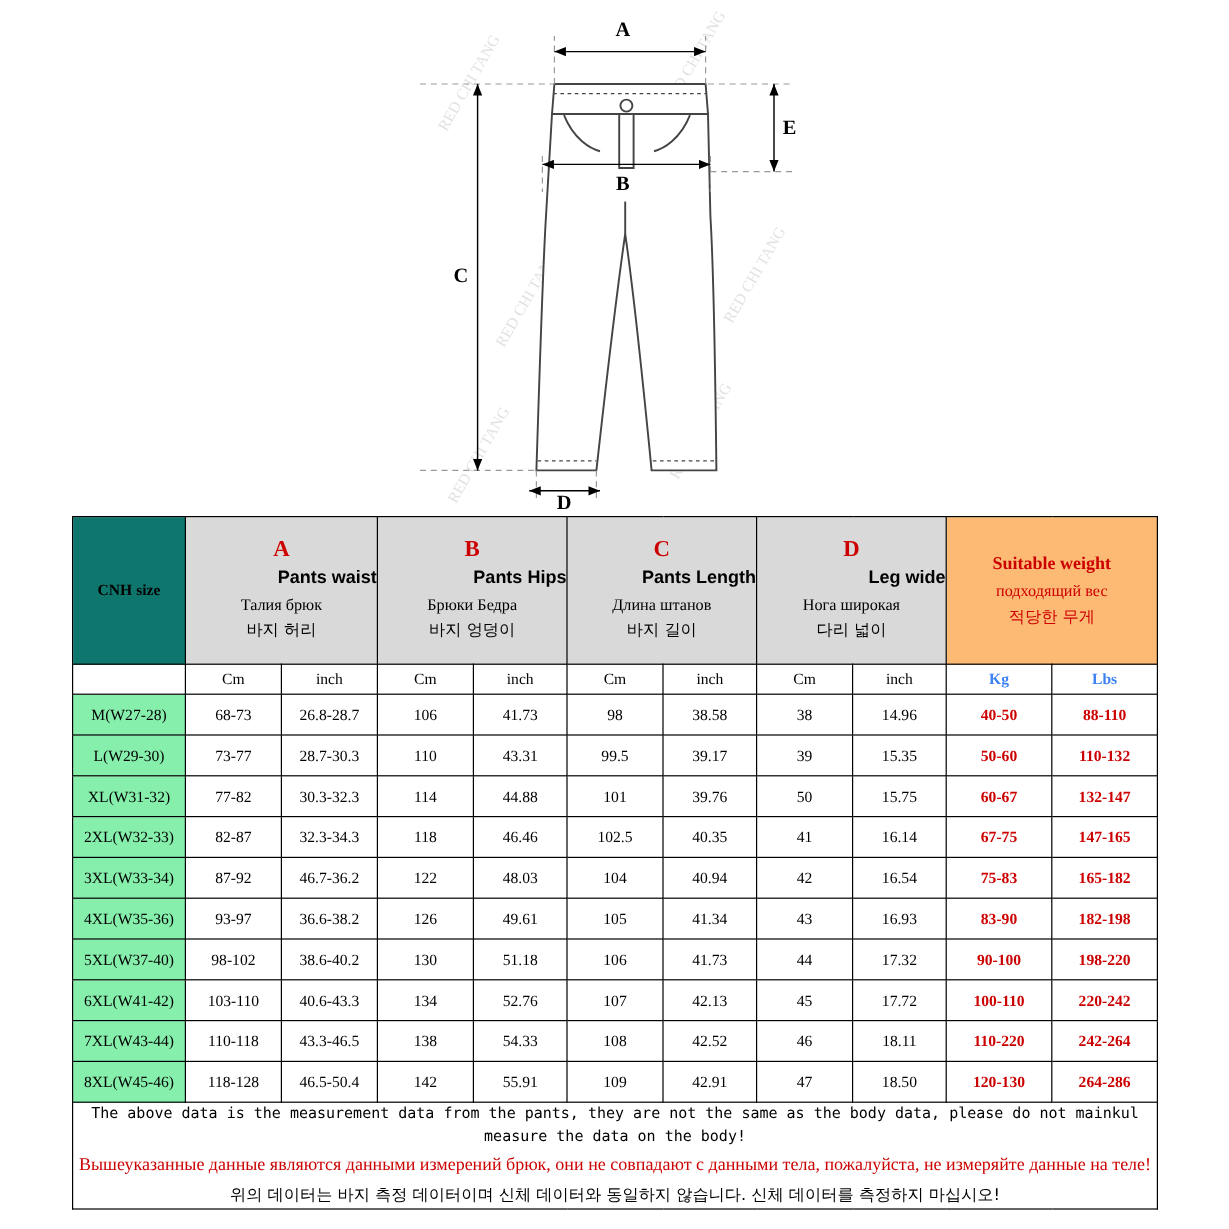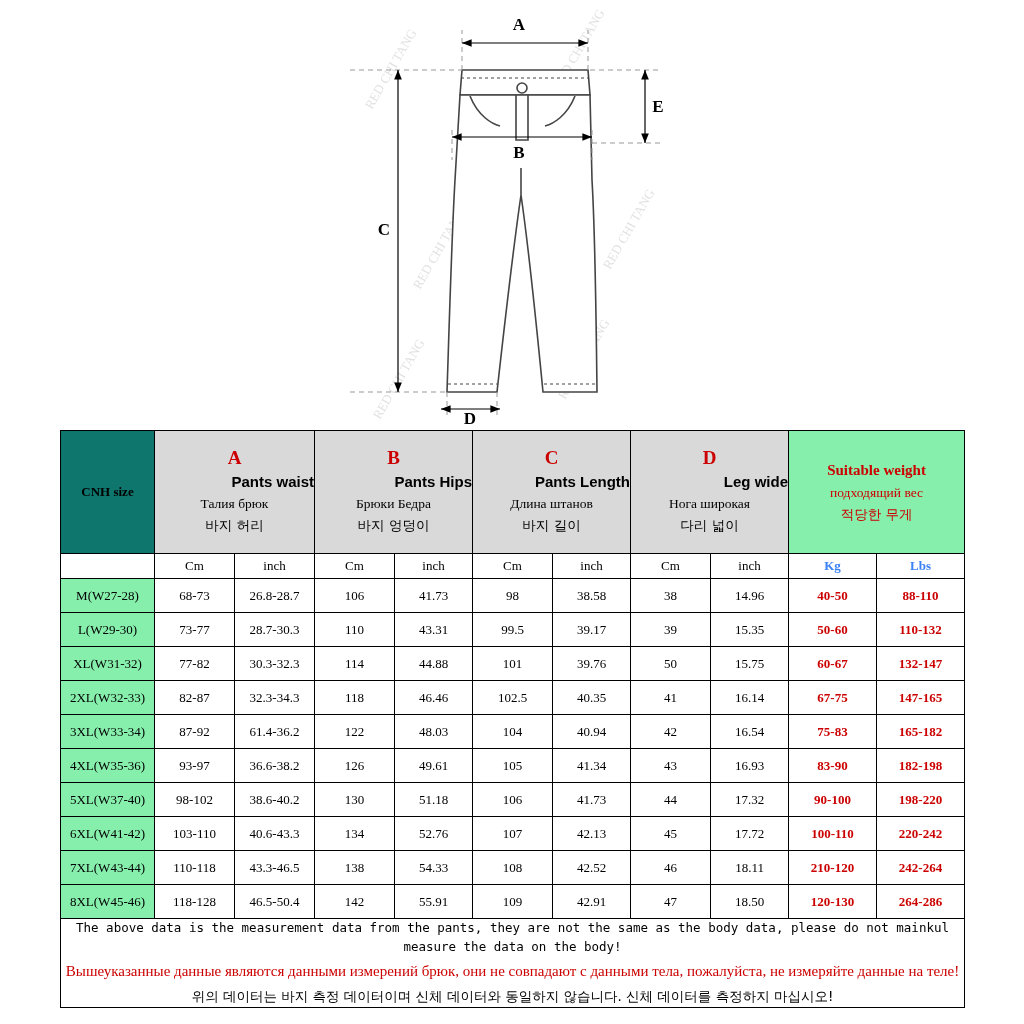--- a/index.html
+++ b/index.html
@@ -76,21 +76,21 @@
     font-size: 13.5px;
     line-height: 1.55;
   }
   .cnh-cell {
     background: #0f766e;
     font-family: "Liberation Serif", serif;
     font-weight: bold;
     font-size: 17px;
   }
   .weight-hdr {
-    background: #86efac;
+    background: #fdba74;
     color: #cc0000;
   }
   .weight-hdr .w-en {
     font-family: "Liberation Serif", serif;
     font-weight: bold;
     font-size: 15px;
     line-height: 1.6;
   }
   .weight-hdr .w-ru {
     font-family: "Liberation Serif", serif;
@@ -369,21 +369,21 @@
         <td class="num-cell">102.5</td>
         <td class="num-cell">40.35</td>
         <td class="num-cell">41</td>
         <td class="num-cell">16.14</td>
         <td class="wt-cell">67-75</td>
         <td class="wt-cell">147-165</td>
       </tr>
       <tr class="data-row">
         <td class="size-cell">3XL(W33-34)</td>
         <td class="num-cell">87-92</td>
-        <td class="num-cell">61.4-36.2</td>
+        <td class="num-cell">46.7-36.2</td>
         <td class="num-cell">122</td>
         <td class="num-cell">48.03</td>
         <td class="num-cell">104</td>
         <td class="num-cell">40.94</td>
         <td class="num-cell">42</td>
         <td class="num-cell">16.54</td>
         <td class="wt-cell">75-83</td>
         <td class="wt-cell">165-182</td>
       </tr>
       <tr class="data-row">
@@ -428,21 +428,21 @@
       <tr class="data-row">
         <td class="size-cell">7XL(W43-44)</td>
         <td class="num-cell">110-118</td>
         <td class="num-cell">43.3-46.5</td>
         <td class="num-cell">138</td>
         <td class="num-cell">54.33</td>
         <td class="num-cell">108</td>
         <td class="num-cell">42.52</td>
         <td class="num-cell">46</td>
         <td class="num-cell">18.11</td>
-        <td class="wt-cell">210-120</td>
+        <td class="wt-cell">110-220</td>
         <td class="wt-cell">242-264</td>
       </tr>
       <tr class="data-row">
         <td class="size-cell">8XL(W45-46)</td>
         <td class="num-cell">118-128</td>
         <td class="num-cell">46.5-50.4</td>
         <td class="num-cell">142</td>
         <td class="num-cell">55.91</td>
         <td class="num-cell">109</td>
         <td class="num-cell">42.91</td>

